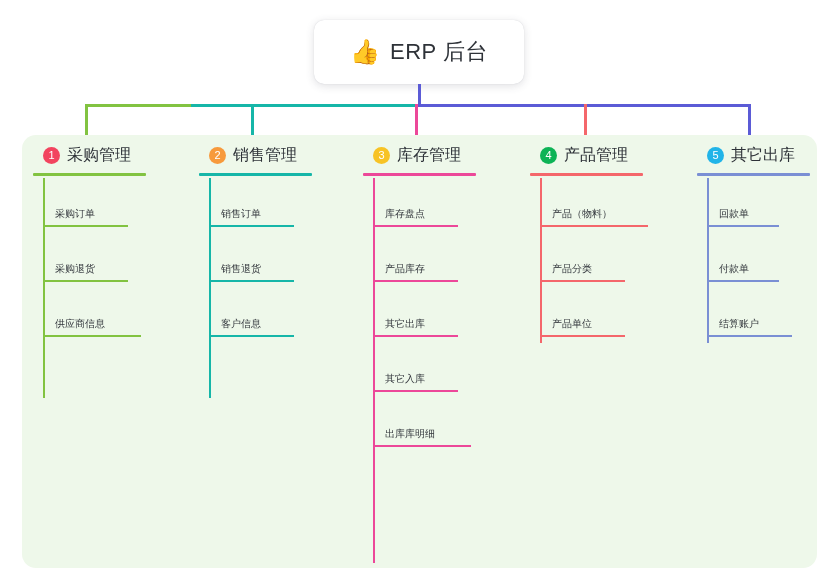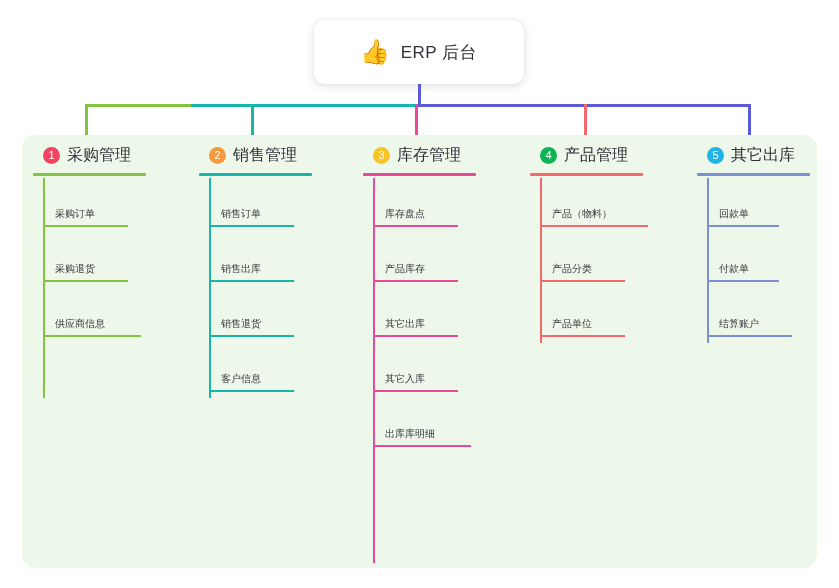--- a/index.html
+++ b/index.html
@@ -34,21 +34,21 @@
     justify-content: center;
     gap: 10px;
     box-sizing: border-box;
   }
   .root-emoji {
     font-size: 24px;
     line-height: 1;
     display: inline-block;
   }
   .root-title {
-    font-size: 17px;
+    font-size: 22px;
     color: #2e3238;
     letter-spacing: 0.5px;
     white-space: nowrap;
   }
 
   
   .conn {
     position: absolute;
   }
   .conn-v-root {
@@ -188,24 +188,20 @@
           <span class="badge" style="background: rgb(247, 154, 60);">2</span>
           <span class="col-title">销售管理</span>
         </div>
         <div class="head-rule" style="width: 113px; background: rgb(22, 182, 168);"></div>
         <div class="spine" style="left: 10px; height: 220px; background: rgb(22, 182, 168);"></div>
         <div class="leaf">
           <span class="leaf-label">销售订单</span>
           <div class="leaf-rule" style="width: 85px; background: rgb(22, 182, 168);"></div>
         </div>
         <div class="leaf">
-          <span class="leaf-label">销售出库</span>
-          <div class="leaf-rule" style="width: 85px; background: rgb(22, 182, 168);"></div>
-        </div>
-        <div class="leaf">
           <span class="leaf-label">销售退货</span>
           <div class="leaf-rule" style="width: 85px; background: rgb(22, 182, 168);"></div>
         </div>
         <div class="leaf">
           <span class="leaf-label">客户信息</span>
           <div class="leaf-rule" style="width: 85px; background: rgb(22, 182, 168);"></div>
         </div>
       </div>
       <div class="column" style="left: 363px;">
         <div class="col-head">

